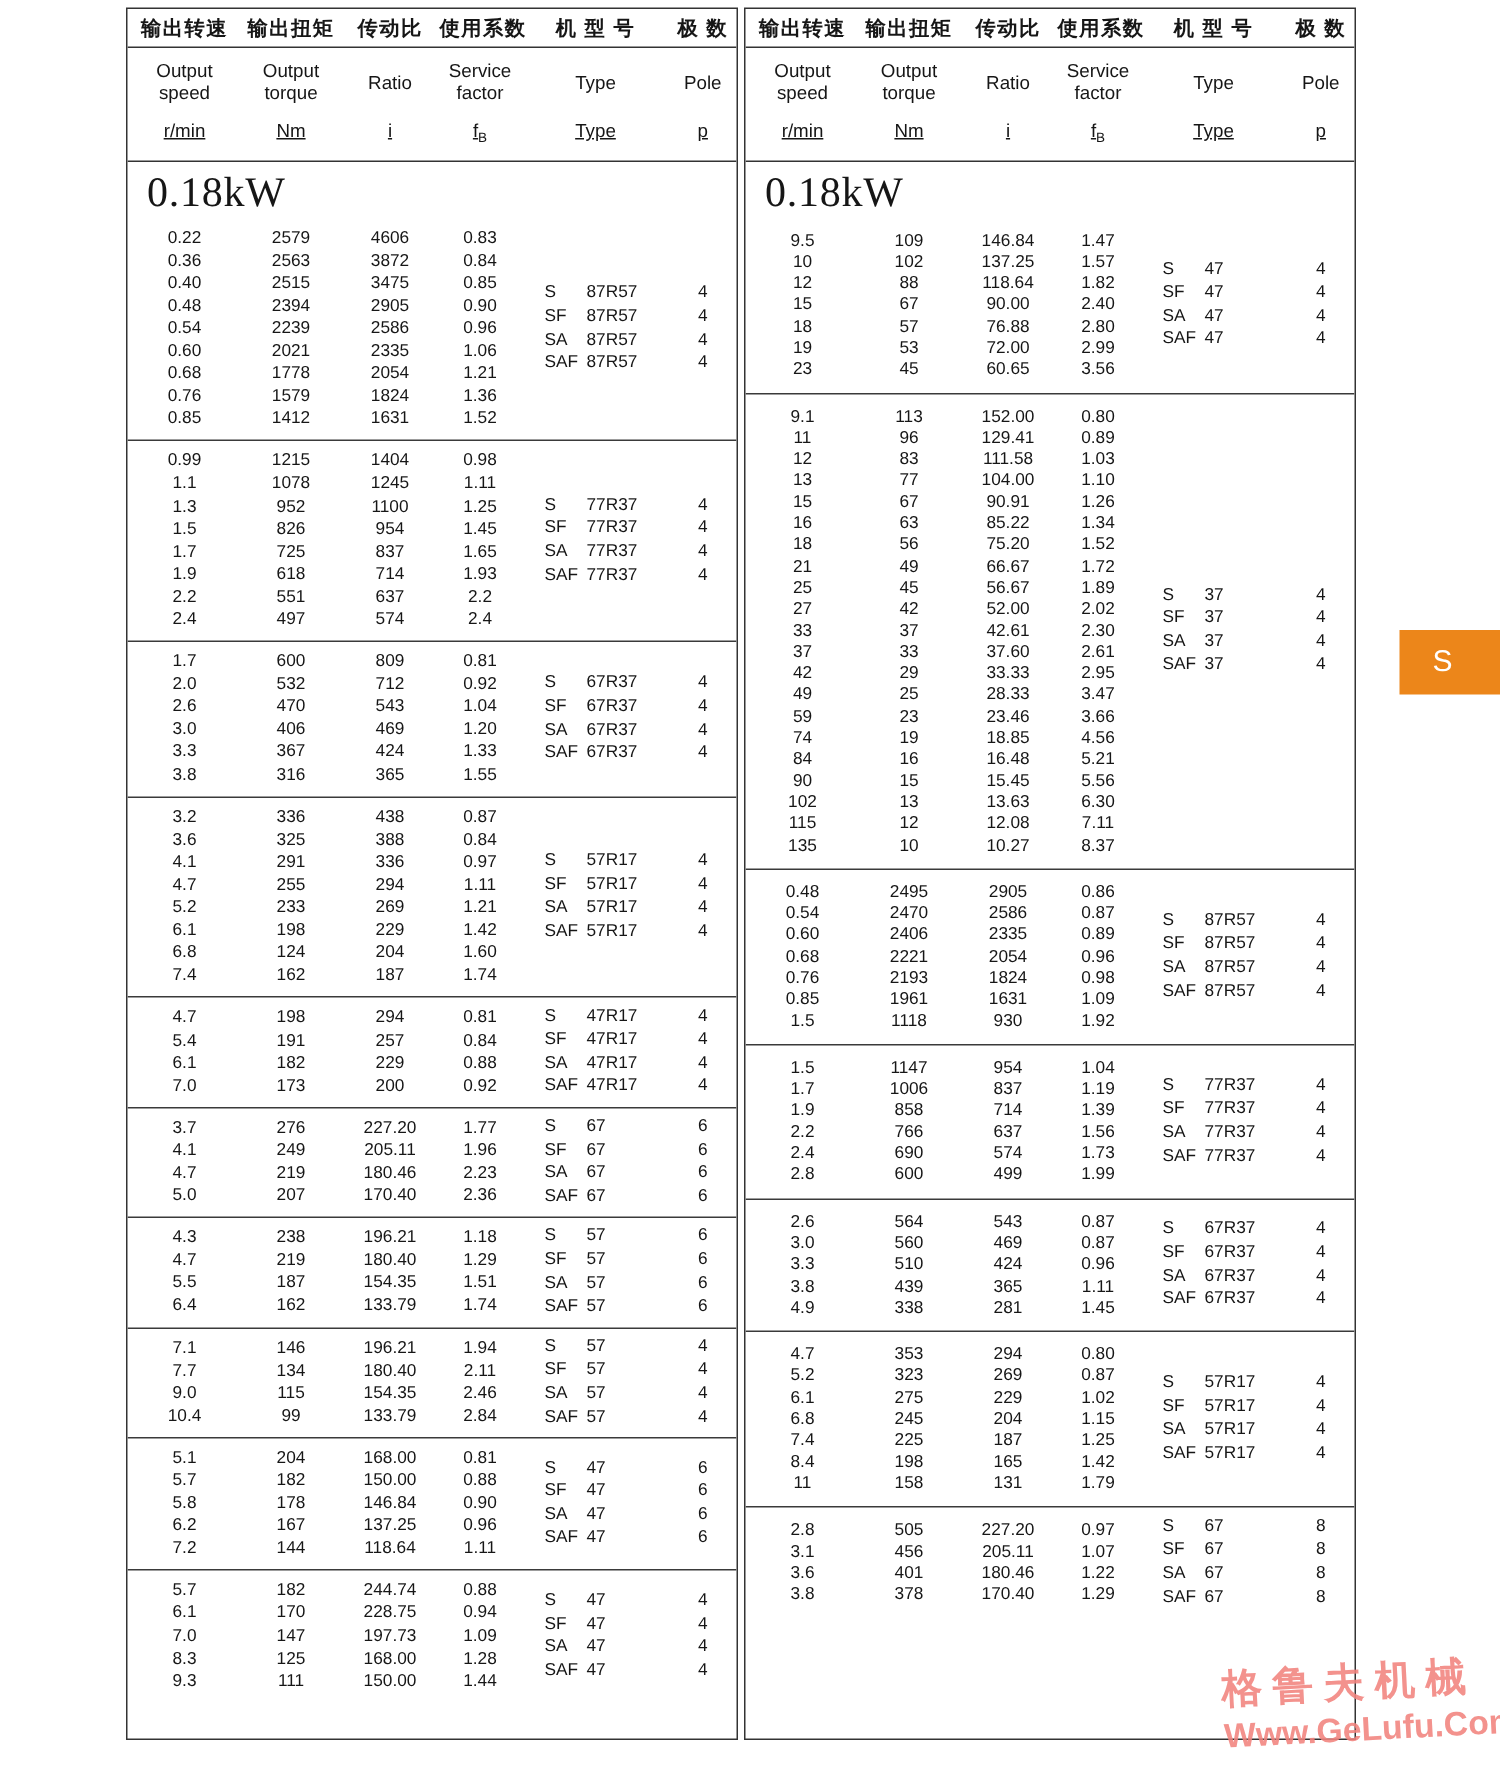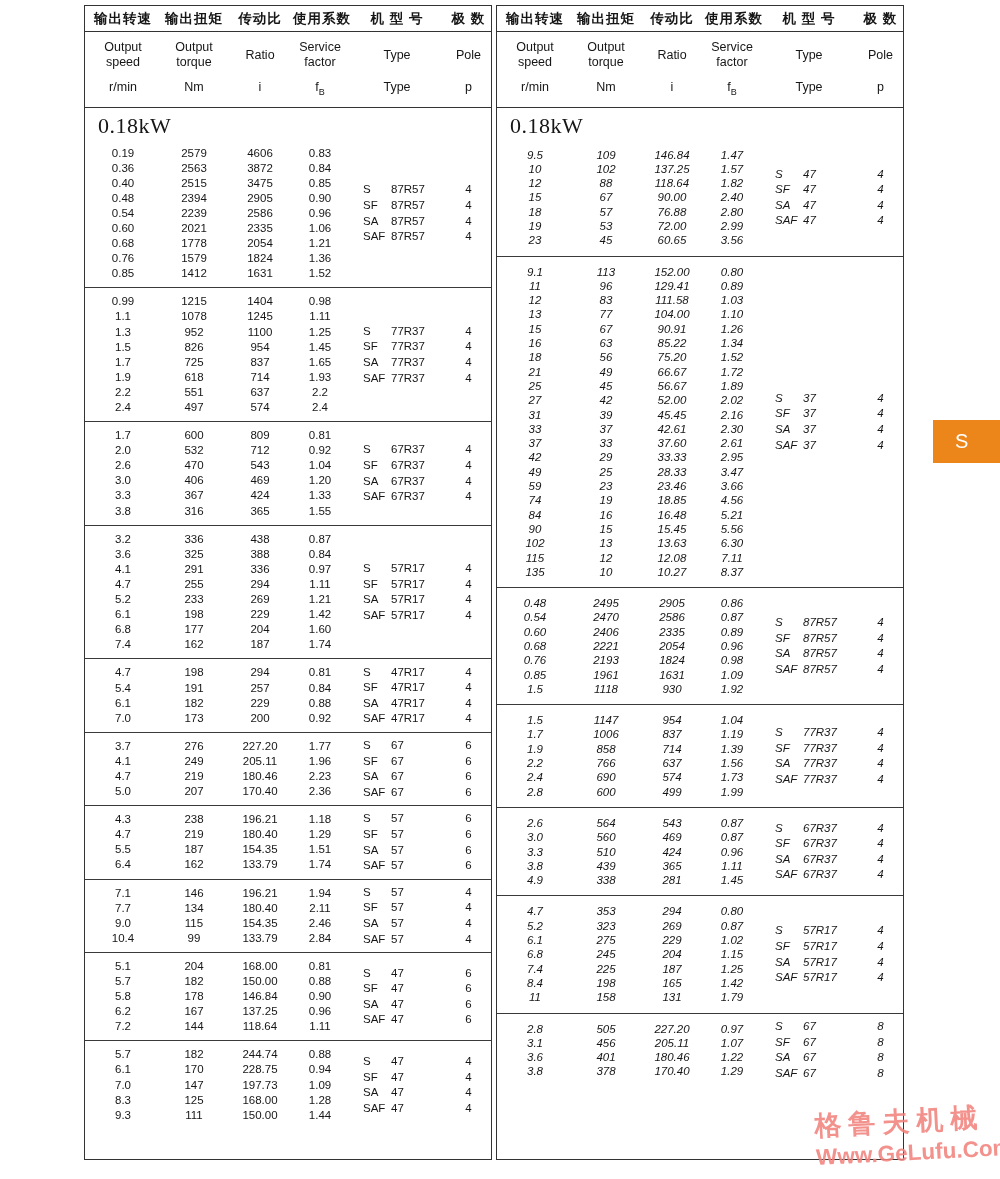--- a/index.html
+++ b/index.html
@@ -6,38 +6,38 @@
   .page{position:relative;width:1000px;height:1179px;background:#ffffff;overflow:hidden;
         font-family:"Liberation Sans","DejaVu Sans",sans-serif;color:#161616;}
   .tables{position:absolute;left:84px;top:5px;display:flex;gap:4px;}
   .half{width:408px;height:1155px;border:1.5px solid #333;box-sizing:border-box;background:#fff;overflow:hidden;}
   .grid6{display:grid;grid-template-columns:76px 66px 66px 54px 100px 43px;}
   
   .cnrow{padding:4px 0 3px;border-bottom:1.5px solid #333;}
   .cnrow .hc{text-align:center;font-weight:bold;font-size:13.5px;letter-spacing:1px;white-space:nowrap;}
   .enrow{padding-top:7px;}
   .enrow .hc{text-align:center;font-size:12.5px;line-height:1.2;white-space:pre-line;display:flex;align-items:center;justify-content:center;min-height:32px;}
-  .unitrow{padding:9px 0 10px;}
+  .unitrow{padding:9px 0 10px;text-decoration:underline;}
   .unitrow .hc{text-align:center;font-size:12.5px;}
   .unitrow sub{font-size:9px;}
   .thead{border-bottom:1.5px solid #333;}
   
-  .power-head{font-family:"Liberation Serif","DejaVu Serif",serif;font-size:22px;padding:5px 0 1px 13px;letter-spacing:0.5px;}
+  .power-head{font-family:"Liberation Serif","DejaVu Serif",serif;font-size:28px;padding:5px 0 1px 13px;letter-spacing:0.5px;}
   .block{position:relative;padding:6px 0;border-bottom:1px solid #3a3a3a;}
   .tbody .block:last-child{border-bottom:none;}
   .drow{height:15.1px;line-height:15.1px;}
   .drow .c{display:block;text-align:center;font-size:11.5px;white-space:nowrap;}
   .types{position:absolute;left:278px;top:50%;transform:translateY(-50%);}
   .trow{display:flex;height:15.6px;line-height:15.6px;font-size:11.5px;white-space:nowrap;}
   .tprefix{width:28px;}
   .tmodel{width:56px;}
   .tpole{width:43px;text-align:center;}
   
   .half.right .drow{height:14.3px;line-height:14.3px;}
-  .half.right .block{padding:8px 0;font-style:italic;}
+  .half.right .block{padding:8px 0;}
   
   .side-tab{position:absolute;left:933px;top:420px;width:67px;height:43px;background:#EC861A;
             color:#fff;font-size:20px;display:flex;align-items:center;padding-left:22px;box-sizing:border-box;cursor:pointer;}
   
   .watermark{position:absolute;left:815px;top:1103px;width:195px;transform:rotate(-3deg);
              color:#F2837E;opacity:0.88;pointer-events:none;}
   .wm1{font-size:27px;letter-spacing:7px;white-space:nowrap;font-weight:bold;}
   .wm2{font-size:22.5px;font-weight:bold;white-space:nowrap;margin-top:1px;}
 </style>
 </head>
@@ -72,21 +72,21 @@
             <div class="hc">i</div>
             <div class="hc">f<sub>B</sub></div>
             <div class="hc">Type</div>
             <div class="hc">p</div>
           </div>
         </div>
       <div class="tbody">
           <div class="power-head">0.18kW</div>
           <div class="block">
             <div class="drow grid6">
-              <span class="c">0.19</span>
+              <span class="c">0.22</span>
               <span class="c">2579</span>
               <span class="c">4606</span>
               <span class="c">0.83</span>
             </div>
             <div class="drow grid6">
               <span class="c">0.36</span>
               <span class="c">2563</span>
               <span class="c">3872</span>
               <span class="c">0.84</span>
             </div>
@@ -319,21 +319,21 @@
               <span class="c">1.21</span>
             </div>
             <div class="drow grid6">
               <span class="c">6.1</span>
               <span class="c">198</span>
               <span class="c">229</span>
               <span class="c">1.42</span>
             </div>
             <div class="drow grid6">
               <span class="c">6.8</span>
-              <span class="c">177</span>
+              <span class="c">124</span>
               <span class="c">204</span>
               <span class="c">1.60</span>
             </div>
             <div class="drow grid6">
               <span class="c">7.4</span>
               <span class="c">162</span>
               <span class="c">187</span>
               <span class="c">1.74</span>
             </div>
             <div class="types">
@@ -812,26 +812,20 @@
               <span class="c">25</span>
               <span class="c">45</span>
               <span class="c">56.67</span>
               <span class="c">1.89</span>
             </div>
             <div class="drow grid6">
               <span class="c">27</span>
               <span class="c">42</span>
               <span class="c">52.00</span>
               <span class="c">2.02</span>
-            </div>
-            <div class="drow grid6">
-              <span class="c">31</span>
-              <span class="c">39</span>
-              <span class="c">45.45</span>
-              <span class="c">2.16</span>
             </div>
             <div class="drow grid6">
               <span class="c">33</span>
               <span class="c">37</span>
               <span class="c">42.61</span>
               <span class="c">2.30</span>
             </div>
             <div class="drow grid6">
               <span class="c">37</span>
               <span class="c">33</span>

